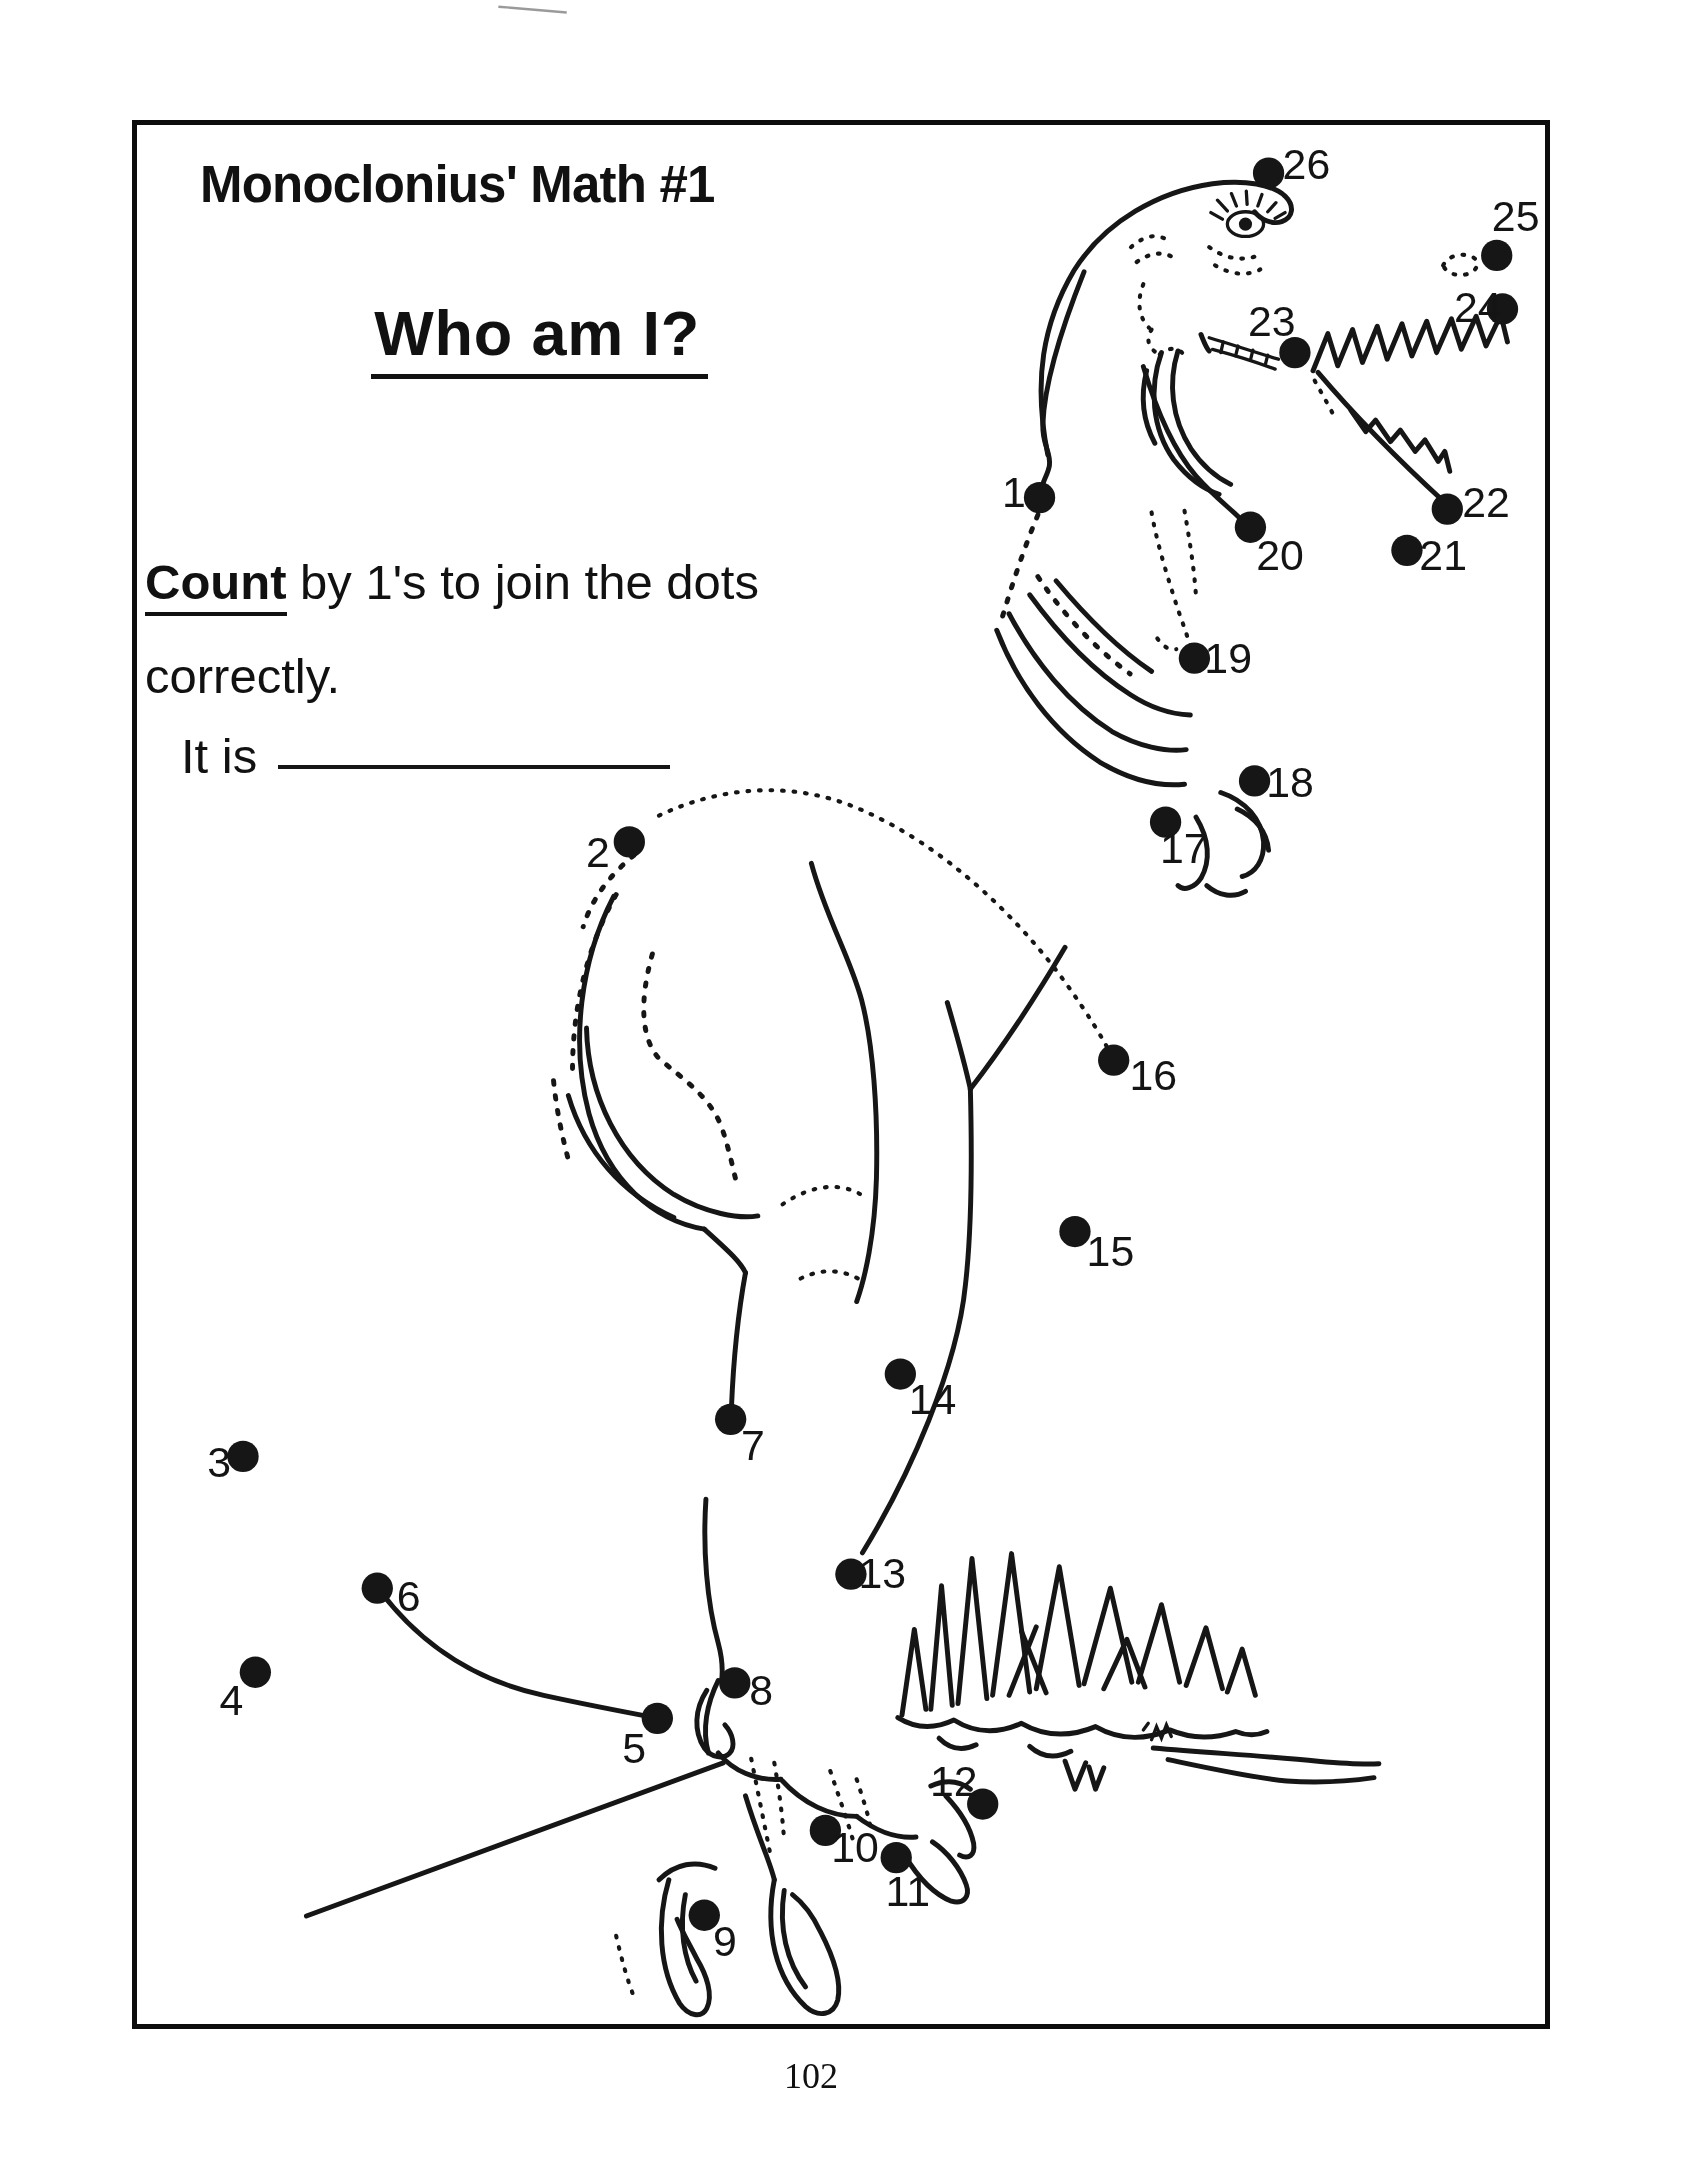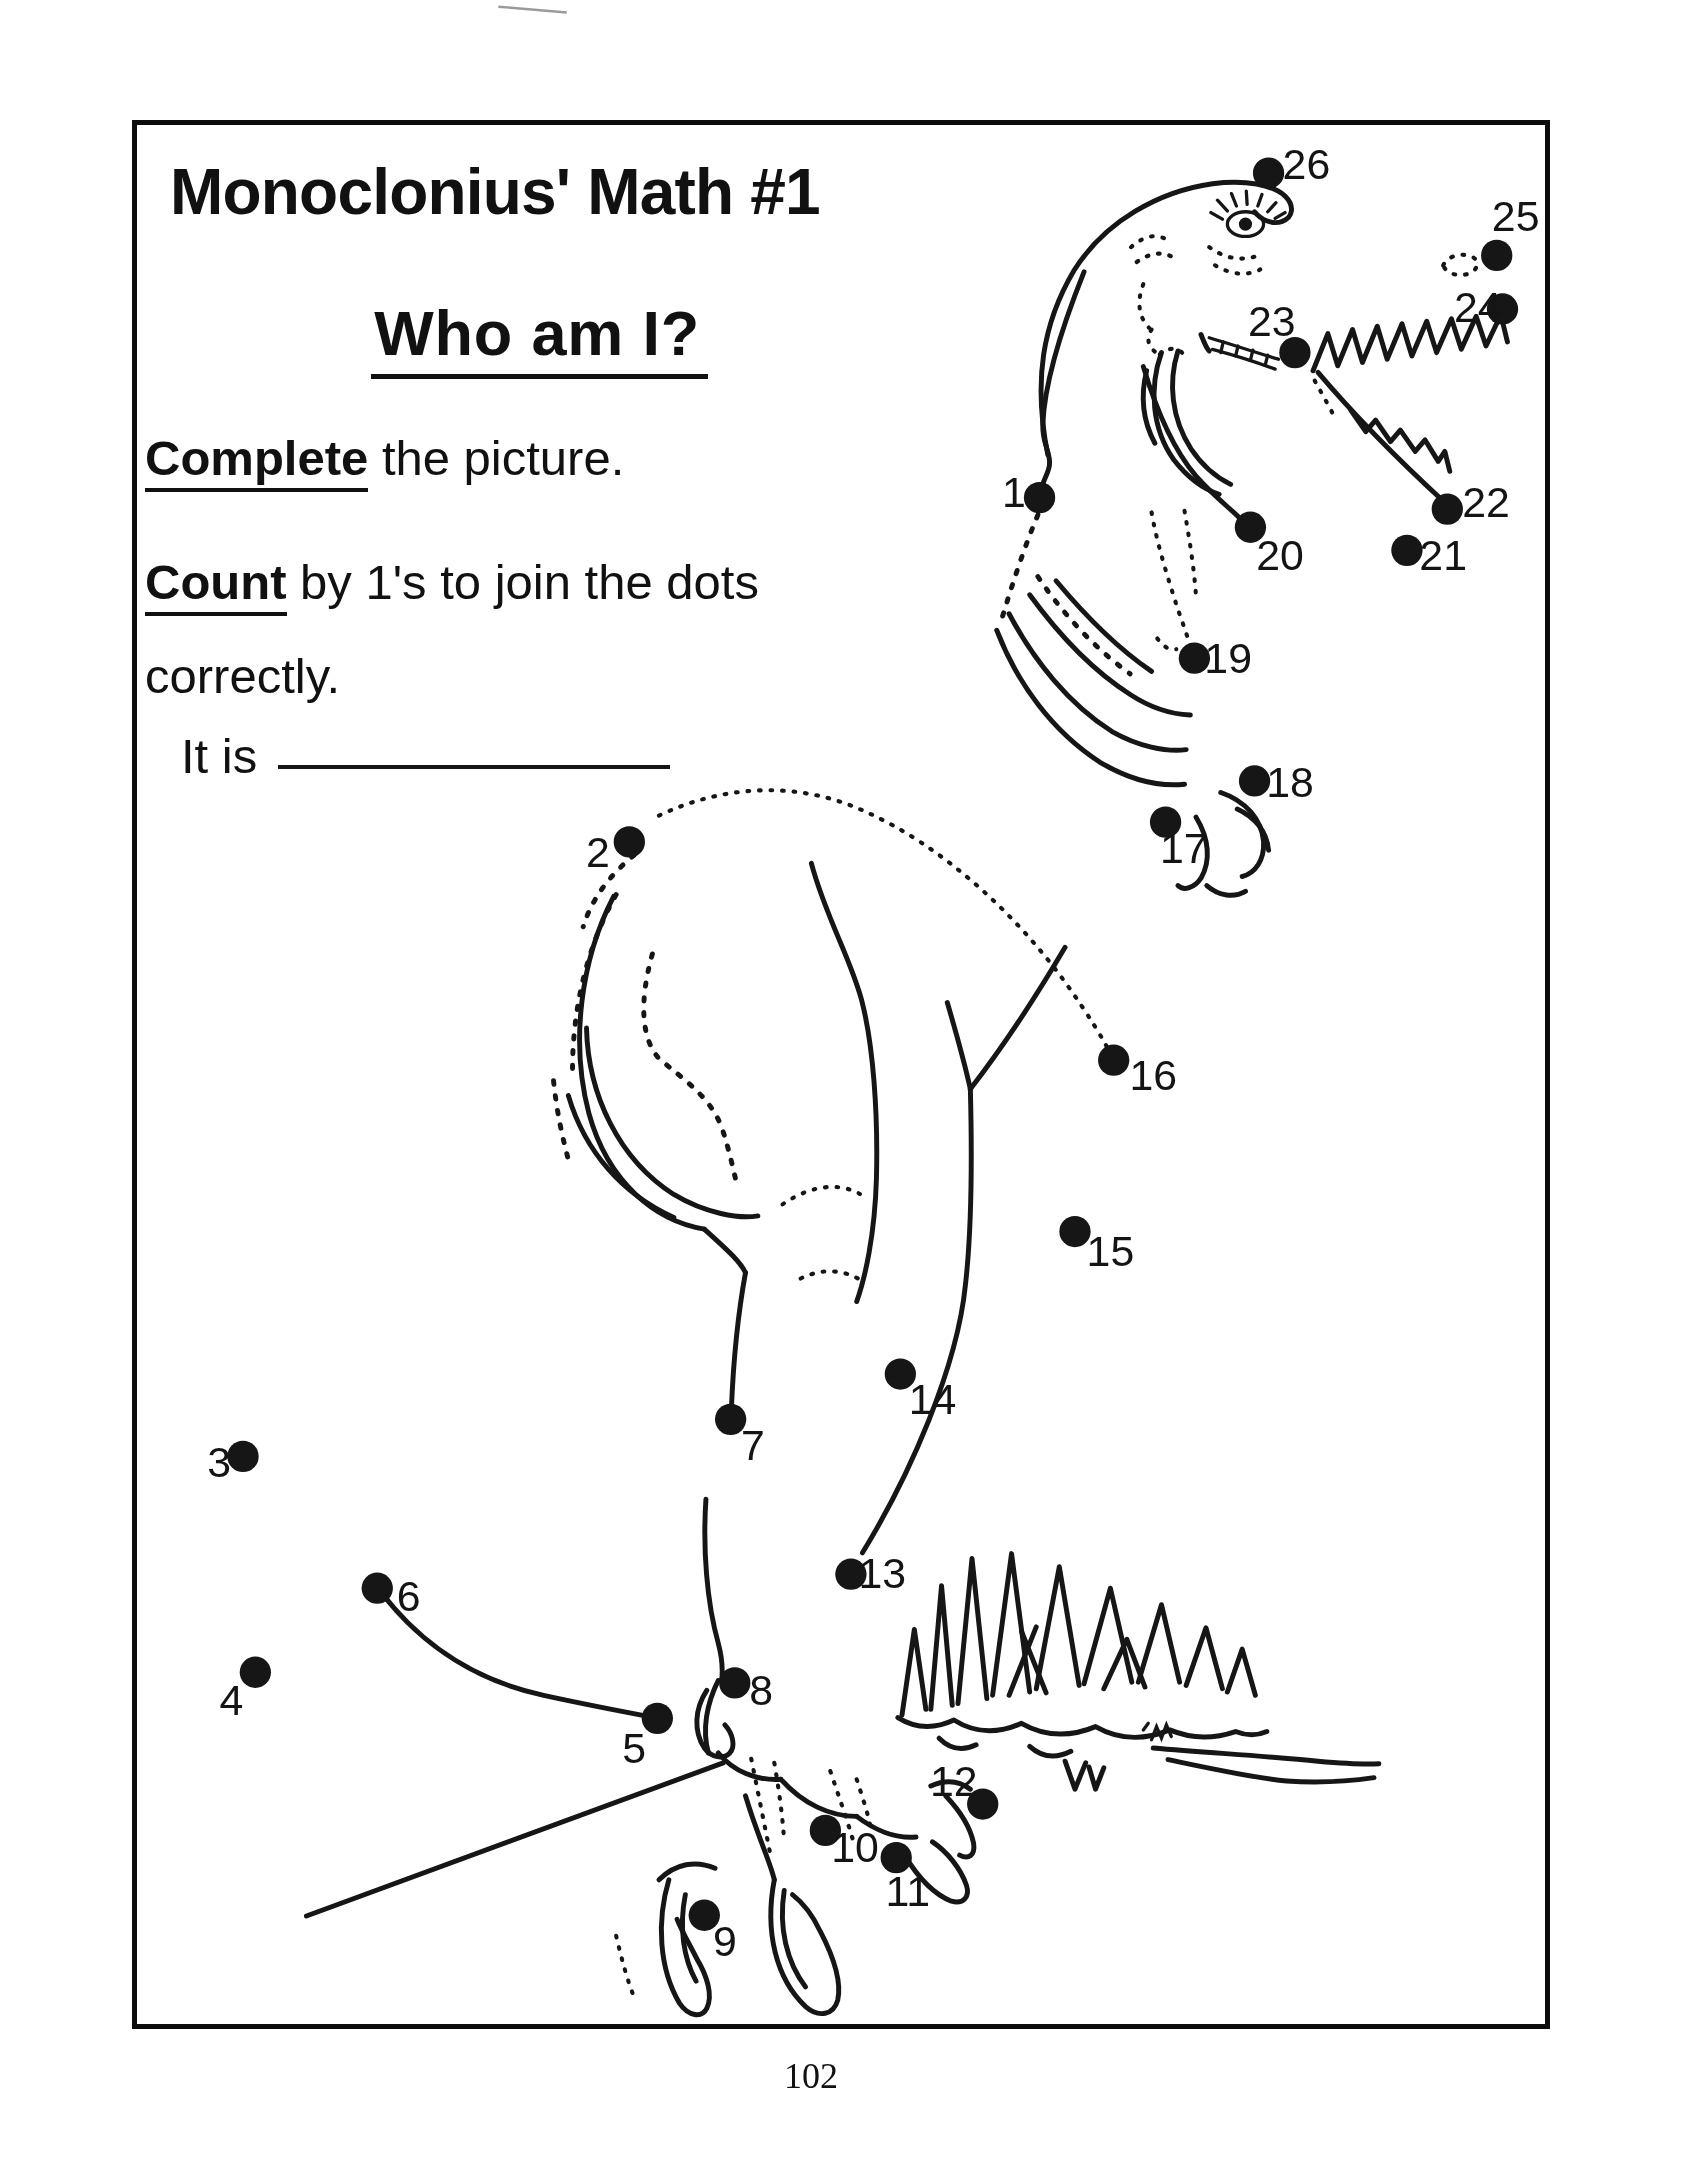--- a/index.html
+++ b/index.html
@@ -10,22 +10,22 @@
     font-family:"Liberation Sans", sans-serif;
     color:#111;
     overflow:hidden;
   }
   .border-frame{
     position:absolute;left:132px;top:120px;
     width:1408px;height:1899px;
     border:5.8px solid #0d0d0d;
   }
   .title{
-    position:absolute;left:170px;top:155px;
-    font-size:64px;font-weight:bold;letter-spacing:-0.8px;
+    position:absolute;left:200px;top:155px;
+    font-size:51px;font-weight:bold;letter-spacing:-0.8px;
     white-space:nowrap;
   }
   .subtitle{
     position:absolute;left:323px;top:297px;
     font-size:63px;font-weight:bold;letter-spacing:0.8px;
     border-bottom:5px solid #111;
     padding:0 8.2px 5px 3.3px;
     white-space:nowrap;
     margin-left:48px;
   }
@@ -76,21 +76,20 @@
 <body>
 
 <div class="page">
 
   <div class="border-frame"></div>
 
   <div class="title">Monoclonius' Math #1</div>
 
   <div class="subtitle">Who am I?</div>
 
-  <div class="body-text inst1"><span class="bold-u">Complete</span><span> the picture.</span></div>
 
   <div class="body-text inst2"><span class="bold-u">Count</span><span> by 1's to join the dots</span></div>
 
   <div class="body-text inst2b">correctly.</div>
 
   <div class="body-text answer-label">It is</div>
 
   <div class="answer-line"></div>
 
   <svg class="art" width="1687" height="2183" viewBox="0 0 2048 2650">

